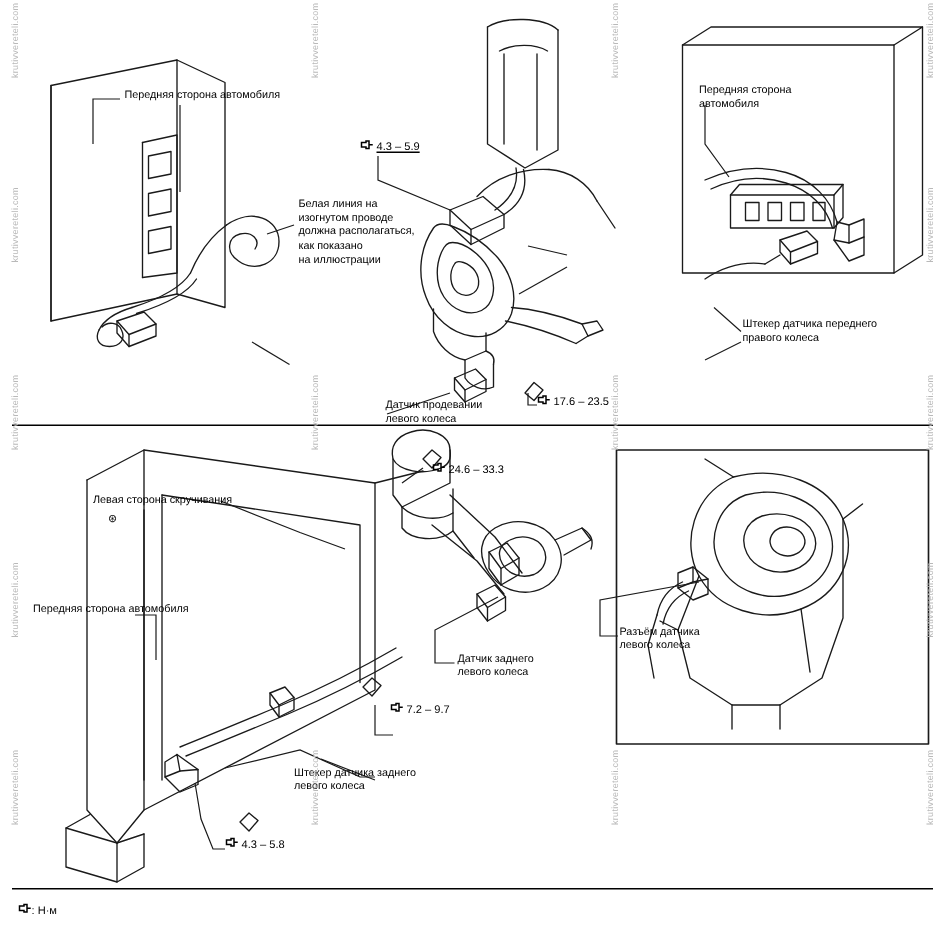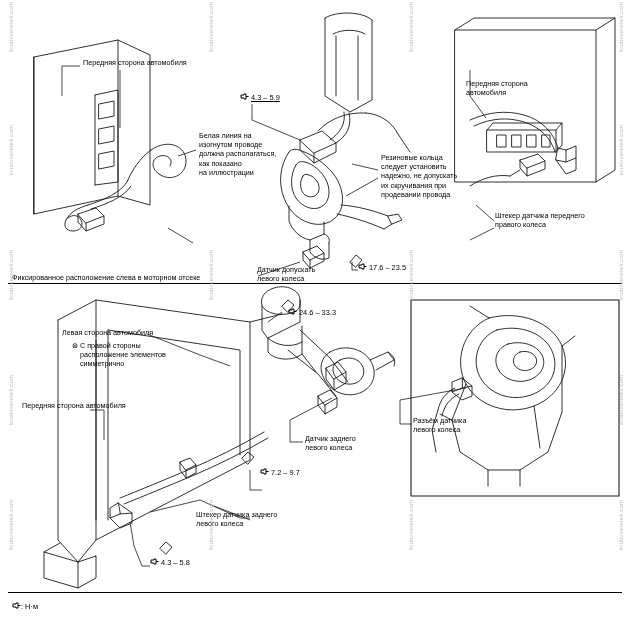--- a/index.html
+++ b/index.html
@@ -202,43 +202,34 @@
       <path d="M150 566 L142 566 L134 546 L130 522"></path>
       <path d="M252 104 L252 120 L300 140"></path>
       <path d="M358 270 L352 270 L352 262"></path>
     </g>
 
   </svg>
 
   <div class="divider" style="left:8px;top:283px;width:614px;height:1px;"></div>
   <div class="divider" style="left:8px;top:592px;width:614px;height:1px;"></div>
 
-  <div class="lbl" style="left:12px;top:273px;width:300px;">Фиксированное расположение слева в моторном отсеке</div>
 
   <div class="lbl" style="left:83px;top:58px;width:148px;">Передняя сторона автомобиля</div>
   <div class="lbl" style="left:199px;top:131px;width:126px;">Белая линия на
 изогнутом проводе
 должна располагаться,
 как показано
 на иллюстрации</div>
-  <div class="lbl" style="left:257px;top:265px;width:95px;">Датчик допускать
+  <div class="lbl" style="left:257px;top:265px;width:95px;">Датчик продевании
 левого колеса</div>
-  <div class="lbl" style="left:381px;top:153px;width:128px;">Резиновые кольца
-следует установить
-надежно, не допускать
-их скручивания при
-продевании провода</div>
-  <div class="lbl" style="left:466px;top:55px;width:100px;margin-top:24px;">Передняя сторона
+  <div class="lbl" style="left:466px;top:55px;width:100px;">Передняя сторона
 автомобиля</div>
   <div class="lbl" style="left:495px;top:211px;width:128px;">Штекер датчика переднего
 правого колеса</div>
-  <div class="lbl" style="left:62px;top:328px;width:130px;">Левая сторона автомобиля</div>
-  <div class="lbl" style="left:80px;top:341px;width:120px;">С правой стороны
-расположение элементов
-симметрично</div>
+  <div class="lbl" style="left:62px;top:328px;width:130px;">Левая сторона скручивания</div>
   <div class="lbl" style="left:72px;top:341px;width:10px;">⊛</div>
   <div class="lbl" style="left:22px;top:401px;width:156px;">Передняя сторона автомобиля</div>
   <div class="lbl" style="left:305px;top:434px;width:95px;">Датчик заднего
 левого колеса</div>
   <div class="lbl" style="left:196px;top:510px;width:122px;">Штекер датчика заднего
 левого колеса</div>
   <div class="lbl" style="left:413px;top:416px;width:95px;">Разъём датчика
 левого колеса</div>
 
   <div class="torque" style="left:240px;top:92px;text-decoration:underline;">

